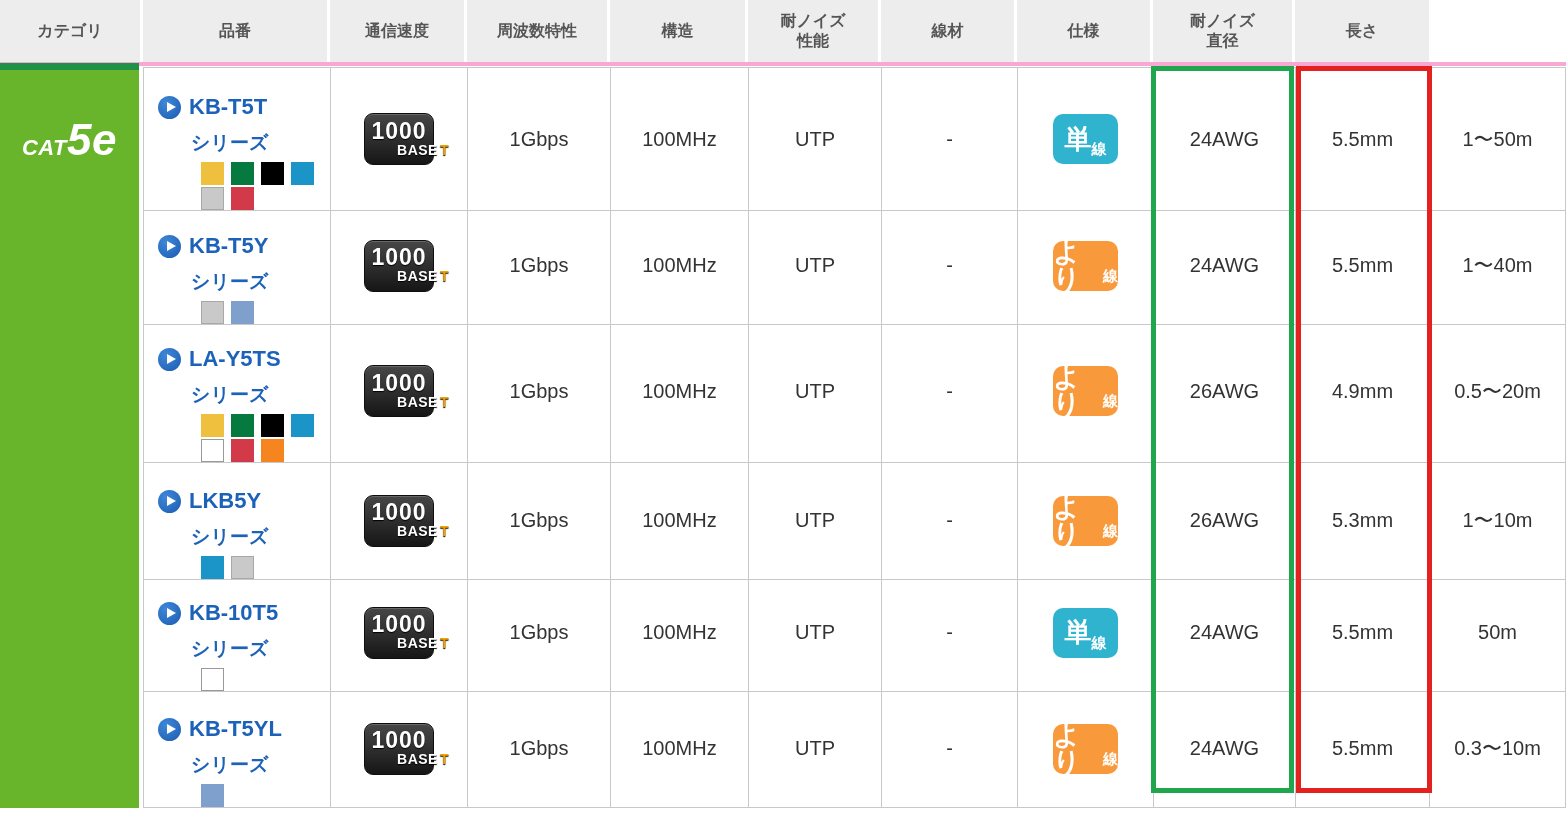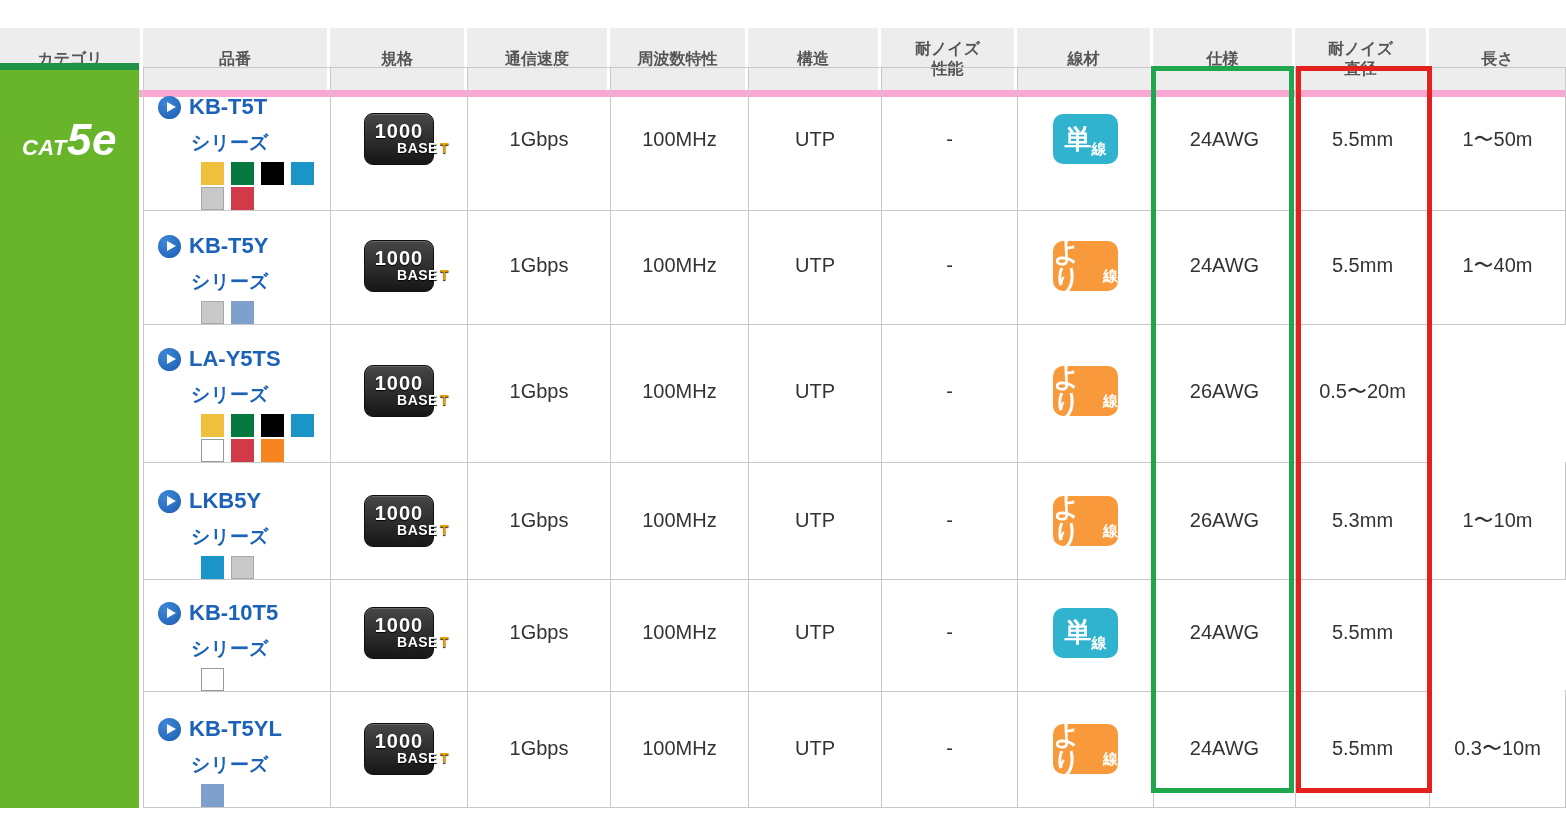--- a/index.html
+++ b/index.html
@@ -4,21 +4,21 @@
 <style>
   html,body{margin:0;padding:0;background:#fff;}
   .screen{
     position:relative;width:1566px;height:814px;background:#fff;overflow:hidden;
     font-family:"Liberation Sans","DejaVu Sans",sans-serif;color:#333;
   }
   
   .thead{
     position:absolute;left:0;top:0;width:1566px;height:62px;
     display:grid;grid-template-columns:143px 187px 137px 143px 138px 133px 136px 136px 142px 134px 137px;
-    border-bottom:7px solid #f9a8d4;background:#fff;margin-top:28px;
+    border-bottom:4px solid #f9a8d4;background:#fff;
   }
   .th{
     background:#ededed;color:#555;font-weight:bold;font-size:16px;line-height:1.25;
     display:flex;align-items:center;justify-content:center;text-align:center;
     white-space:pre-line;border-right:3px solid #fff;box-sizing:border-box;
   }
   .th:last-child{border-right:none;}
   
   .category{position:absolute;left:0;top:63px;width:139px;height:745px;background:#68b52c;}
   .stripe{height:7px;background:#1f9247;}
@@ -57,21 +57,21 @@
   .series{font-size:19px;font-weight:bold;color:#1b62b8;margin:10px 0 0 33px;}
   .swatches{margin:6px 0 0 43px;max-width:122px;display:flex;flex-wrap:wrap;gap:2px 7px;}
   .swatch{width:23px;height:23px;border:1px solid transparent;box-sizing:border-box;}
   
   .std-badge{
     width:70px;height:52px;border-radius:9px;border:1px solid #0e0e0e;box-sizing:border-box;
     background:linear-gradient(#474747,#161616);
     display:flex;flex-direction:column;align-items:center;justify-content:center;
     box-shadow:inset 0 1px 0 rgba(255,255,255,.18);
   }
-  .std-l1{font-size:20px;font-weight:bold;color:#fff;line-height:1;letter-spacing:1px;text-shadow:0 1px 1px #000;}
+  .std-l1{font-size:23px;font-weight:bold;color:#fff;line-height:1;letter-spacing:1px;text-shadow:0 1px 1px #000;}
   .std-l2{font-size:14px;font-weight:bold;color:#fff;line-height:1.1;letter-spacing:.5px;text-shadow:0 1px 1px #000;padding-left:48px;}
   .std-t{color:#f0a300;margin-left:2px;}
   
   .wire-badge{
     width:65px;height:50px;border-radius:10px;color:#fff;font-weight:bold;
     display:flex;align-items:center;justify-content:center;
   }
   .wire-big{font-size:27px;line-height:1;}
   .wire-small{font-size:15px;line-height:1;align-self:flex-end;margin-bottom:8px;}
   
@@ -80,21 +80,20 @@
   .hl-red{left:1296px;width:136px;border:5px solid #e3211f;}
 </style>
 </head>
 <body>
 
 <div class="screen">
 
   <div class="thead">
     <div class="th">カテゴリ</div>
     <div class="th">品番</div>
-    <div class="th">規格</div>
     <div class="th">通信速度</div>
     <div class="th">周波数特性</div>
     <div class="th">構造</div>
     <div class="th">耐ノイズ
 性能</div>
     <div class="th">線材</div>
     <div class="th">仕様</div>
     <div class="th">耐ノイズ
 直径</div>
     <div class="th">長さ</div>
@@ -207,20 +206,21 @@
       <div class="cell">100MHz</div>
       <div class="cell">UTP</div>
       <div class="cell">-</div>
       <div class="cell">
         <div class="wire-badge" style="background: rgb(248, 154, 60);">
           <span class="wire-big">より</span>
           <span class="wire-small">線</span>
         </div>
       </div>
       <div class="cell">26AWG</div>
+      <div class="cell">4.9mm</div>
       <div class="cell">0.5〜20m</div>
     </div>
 
     <div class="row r3">
       <div class="cell product">
         <div class="pline">
           <span class="play-icon"></span>
           <a class="pname" href="#">LKB5Y</a>
         </div>
         <div class="series">シリーズ</div>
@@ -272,20 +272,21 @@
       <div class="cell">UTP</div>
       <div class="cell">-</div>
       <div class="cell">
         <div class="wire-badge" style="background: rgb(47, 179, 207);">
           <span class="wire-big">単</span>
           <span class="wire-small">線</span>
         </div>
       </div>
       <div class="cell">24AWG</div>
       <div class="cell">5.5mm</div>
+      <div class="cell">50m</div>
     </div>
 
     <div class="row r5">
       <div class="cell product">
         <div class="pline">
           <span class="play-icon"></span>
           <a class="pname" href="#">KB-T5YL</a>
         </div>
         <div class="series">シリーズ</div>
         <div class="swatches">

